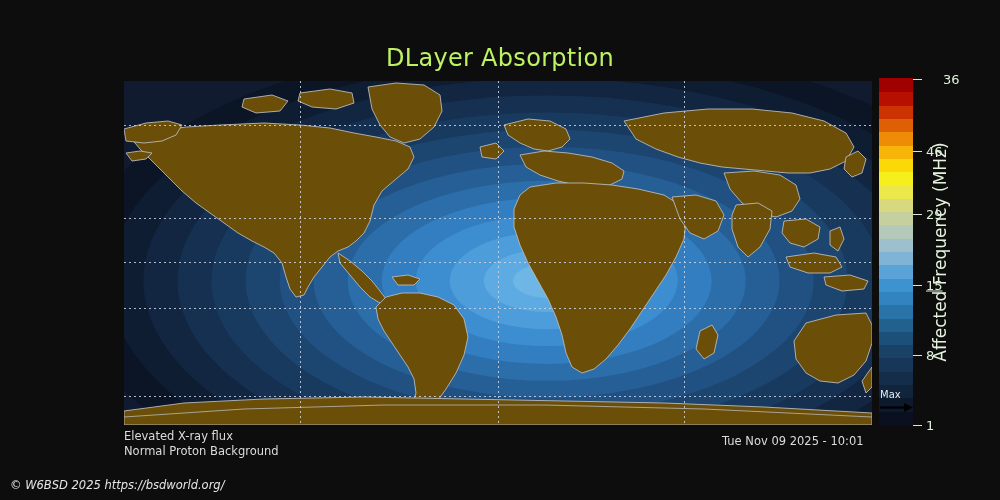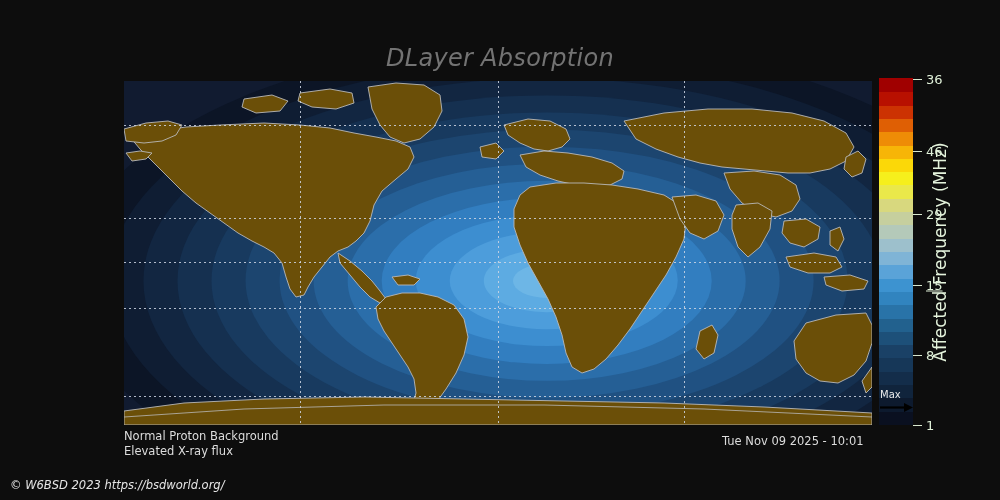--- a/index.html
+++ b/index.html
@@ -2,21 +2,21 @@
 <html><head>
 <meta charset="utf-8">
 <style>
   html,body{margin:0;padding:0;background:#0d0d0d;}
   body{width:1000px;height:500px;overflow:hidden;
        font-family:"DejaVu Sans","Liberation Sans",sans-serif;}
   #root{position:relative;width:1000px;height:500px;background:#0d0d0d;}
 
   
   #title{position:absolute;left:0;top:44px;width:1000px;text-align:center;
-         font-size:24px;color:#737373;letter-spacing:.3px;font-style:italic;}
+         font-size:24px;color:#bef264;letter-spacing:.3px;}
 
   
   #map-area{position:absolute;left:124px;top:81px;width:748px;height:344px;
             overflow:hidden;background:#101a2f;}
   #ocean{position:absolute;inset:0;background:#111b30;}
 
   
   .ring{position:absolute;border-radius:50%;transform:translate(-50%,-50%);
         left:56.5%;top:58%;}
   #grat{position:absolute;inset:0;pointer-events:none;}
@@ -201,36 +201,36 @@
     <div id="maxmark">
       <div class="mlab">Max</div>
       <svg id="maxarrow" viewBox="0 0 33 9">
         <line x1="0" y1="4.5" x2="25" y2="4.5" stroke="#000" stroke-width="2.2"></line>
         <polygon points="24,0 33,4.5 24,9" fill="#000"></polygon>
       </svg>
     </div>
   </div>
   <div id="cb-axis">
       <div class="ctick" style="top: 0px;"></div>
-      <div class="clab" style="top: 0px;">36</div>
+      <div class="clab" style="top: 0px; margin-left: 17px;">36</div>
       <div class="ctick" style="top: 72px;"></div>
       <div class="clab" style="top: 72px;">46</div>
       <div class="ctick" style="top: 135px;"></div>
       <div class="clab" style="top: 135px;">29</div>
       <div class="ctick" style="top: 206px;"></div>
       <div class="clab" style="top: 206px; text-decoration: underline;">15</div>
       <div class="ctick" style="top: 276px;"></div>
       <div class="clab" style="top: 276px;">8</div>
       <div class="ctick" style="top: 346px;"></div>
       <div class="clab" style="top: 346px;">1</div>
     </div>
   <div id="cb-title">
     <span>Affected Frequency (MHz)</span>
   </div>
 
   <div id="note">
+    <div>Elevated X-ray flux</div>
     <div>Normal Proton Background</div>
-    <div>Elevated X-ray flux</div>
   </div>
   <div id="stamp">Tue Nov 09 2025 - 10:01</div>
-  <div id="copy">© W6BSD 2023 https://bsdworld.org/</div>
+  <div id="copy">© W6BSD 2025 https://bsdworld.org/</div>
 
 </div>
 
 </body></html>

